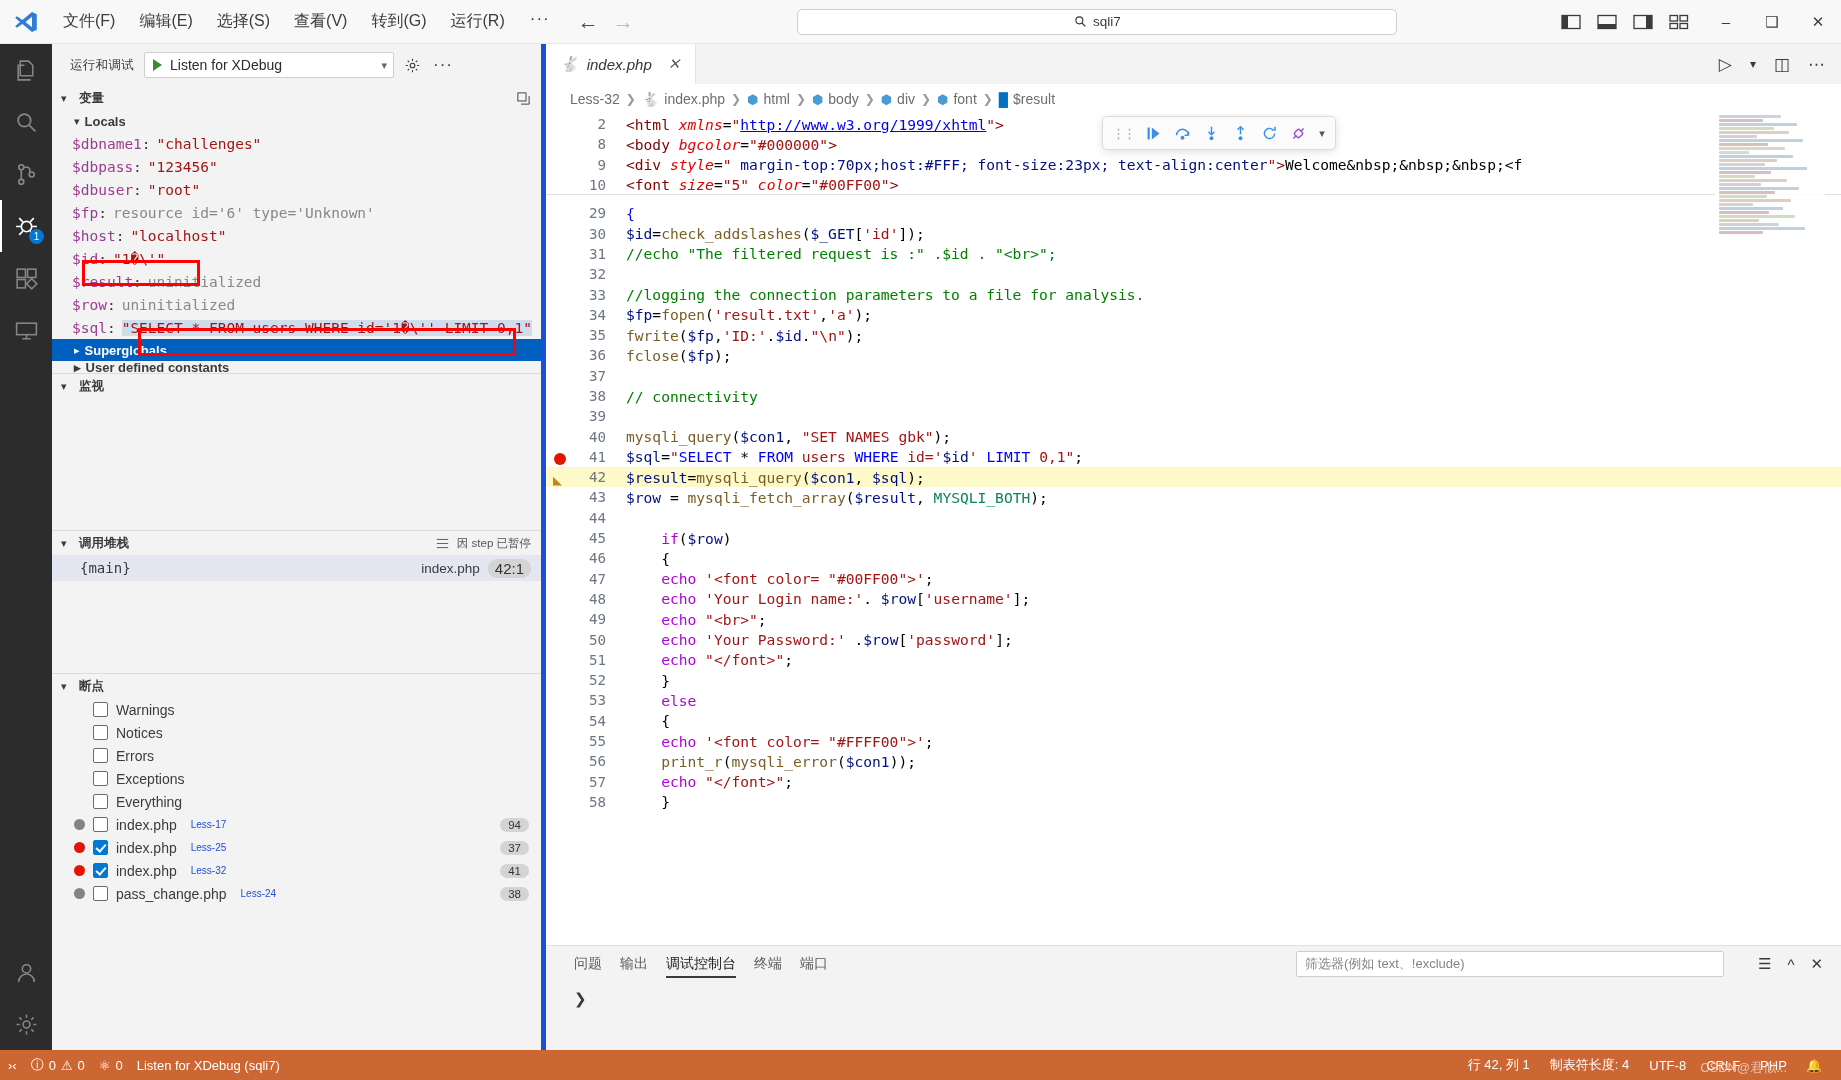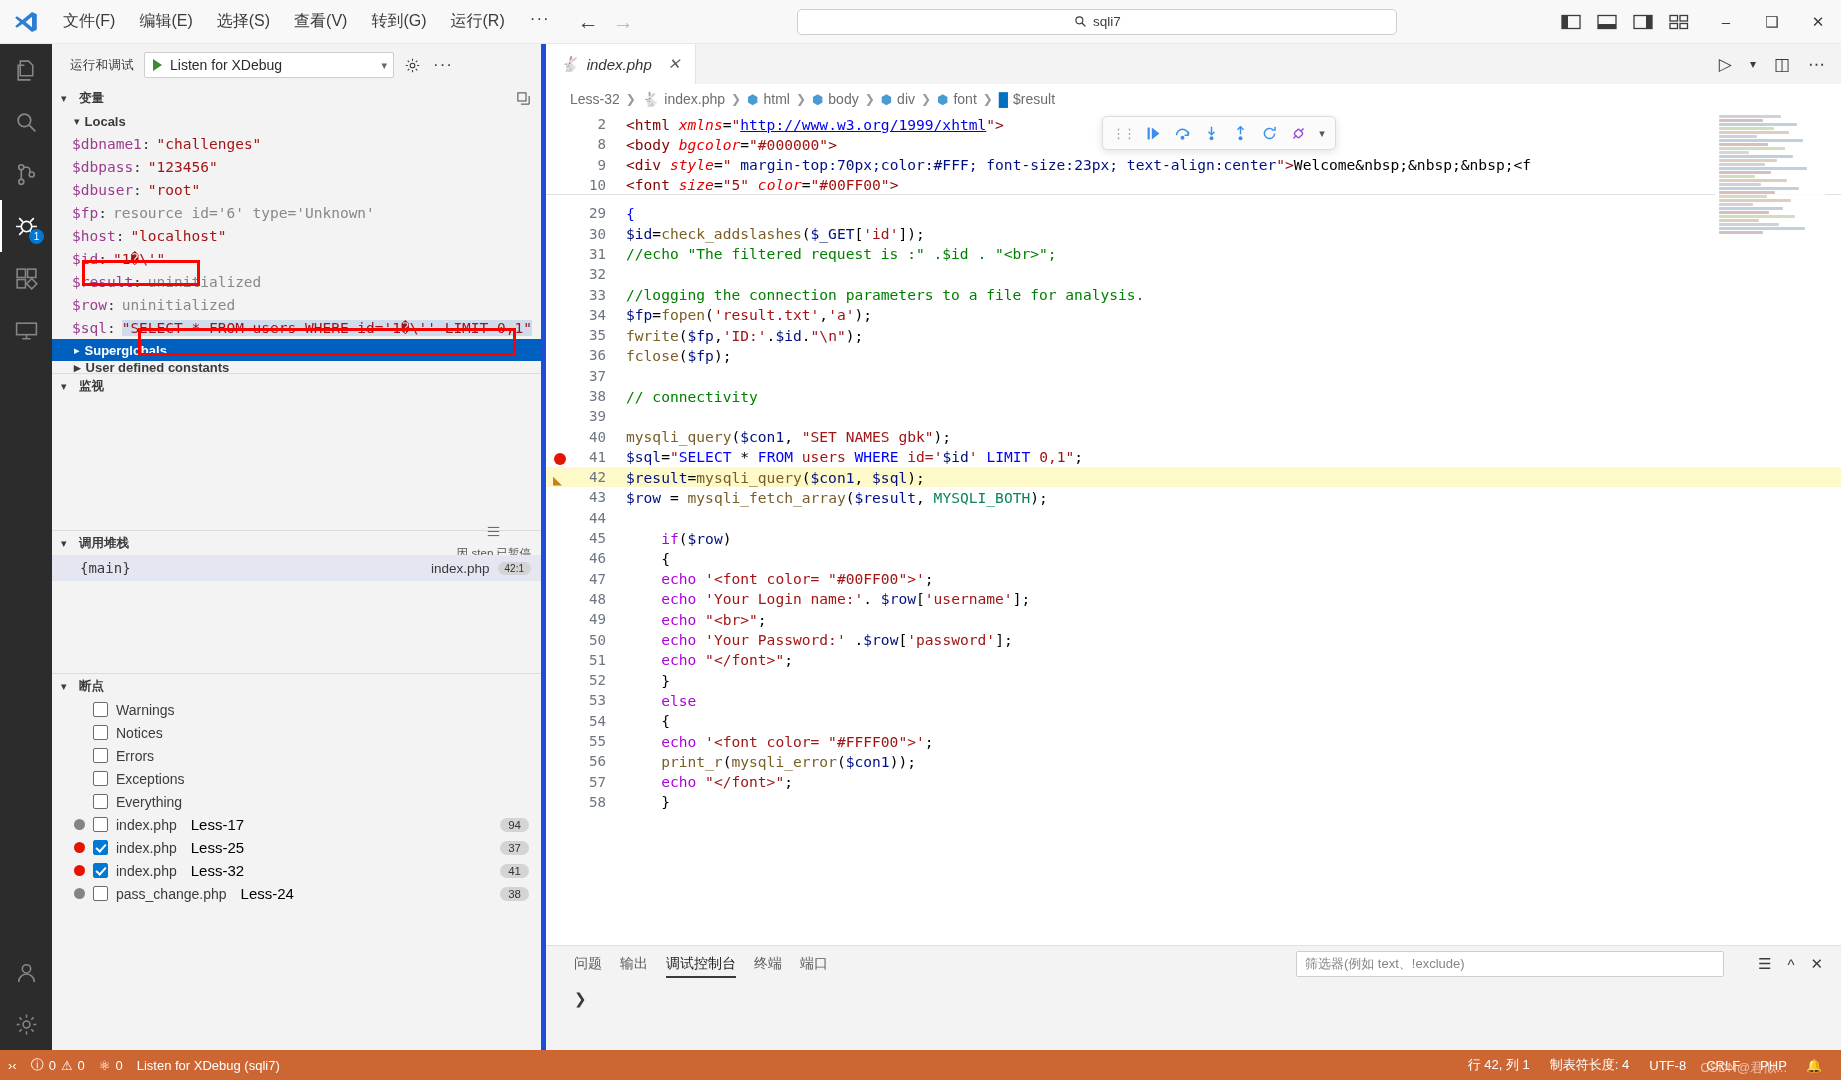--- a/index.html
+++ b/index.html
@@ -82,21 +82,21 @@
   .sb-head-icons { display:flex; align-items:center; gap: 12px; color:#3b3b3b; }
   .sb-head-icons svg { width:17px; height:17px; }
   .dots-v { font-size: 17px; letter-spacing:1px; }
 
   .sec-header {
     height: 24px; display:flex; align-items:center; gap: 5px; padding-left: 9px;
     font-size: 12.5px; font-weight: bold; color: #3b3b3b; cursor: default; user-select:none;
   }
   .sec-header .tw { font-size: 11px; font-weight: normal; width: 13px; display:inline-block;}
   .sec-header .hdr-right { margin-left:auto; display:flex; align-items:center; gap:8px; padding-right:10px;
-                           font-weight: normal; font-size: 11.5px; color:#555;flex-direction:column; }
+                           font-weight: normal; font-size: 11.5px; color:#555; }
 
   .var-list { position: relative; }
   .var-row {
     height: 23px; display:flex; align-items:center; font-size: 14.5px;
     font-family: "DejaVu Sans Mono", monospace; white-space: nowrap; padding-left: 20px;
     color: #3b3b3b; cursor: default;
   }
   .var-name { color: #9b3c8f; }
   .var-sep { color: #3b3b3b; }
   .var-val { color: #a31515; margin-left: 6px; }
@@ -119,21 +119,21 @@
 
   .hl-box { position:absolute; border: 3px solid #ff0000; pointer-events:none; }
 
   .panel-sep { border-top: 1px solid #dcdcdc; }
   .watch-area { height: 132px; }
   .cs-row {
     height: 26px; display:flex; align-items:center; padding-left: 28px; font-size: 14px;
     font-family: "DejaVu Sans Mono", monospace; color: #3b3b3b; background: #e4e6f1;
   }
   .cs-file { margin-left:auto; font-family:"Liberation Sans",sans-serif; font-size:13.5px; color:#3b3b3b;}
-  .cs-pos { background:#d4d4d4; border-radius:9px; font-size:10px; padding:1px 7px; margin: 0 10px 0 8px;
+  .cs-pos { background:#d4d4d4; border-radius:9px; font-size:15px; padding:1px 7px; margin: 0 10px 0 8px;
             font-family:"Liberation Sans",sans-serif; color:#333;}
   .cs-empty { height: 92px; }
 
   .bp-area { flex:1; }
   .bp-row {
     height: 23px; display:flex; align-items:center; gap: 8px; padding-left: 22px;
     font-size: 14px; color: #3b3b3b; cursor: default;
   }
   .bp-dot { width: 11px; height: 11px; border-radius: 50%; flex:0 0 11px; }
   .bp-dot.red { background: #e51400; }
@@ -141,21 +141,21 @@
   .bp-dot.none { background: transparent; }
   .cbx {
     width: 15px; height: 15px; border: 1px solid #6b6b6b; background:#fff; flex:0 0 15px;
     border-radius: 2px; position: relative;
   }
   .cbx.checked { background: #0078d4; border-color:#0078d4; }
   .cbx.checked::after {
     content:''; position:absolute; left:4px; top:1px; width:4px; height:8px;
     border: solid #fff; border-width: 0 2px 2px 0; transform: rotate(42deg);
   }
-  .bp-sub { color: #000000; font-size: 15px; margin-left: 6px;}
+  .bp-sub { color: #1d4ed8; font-size: 10px; margin-left: 6px;}
   .bp-badge { margin-left:auto; margin-right: 12px; background:#d4d4d4; color:#333;
               border-radius: 9px; font-size: 11.5px; padding: 1px 8px; }
 
   
   .editor-col { flex: 1; display: flex; flex-direction: column; min-width:0; background:#ffffff; }
   .tabs-row { height: 40px; display:flex; background: #f3f3f3; position:relative; }
   .tab {
     display:flex; align-items:center; gap: 8px; padding: 0 12px 0 14px; background:#ffffff;
     font-size: 15px; color: #333; font-style: italic; min-width: 150px; border-right:1px solid #e2e2e2;
   }
@@ -693,21 +693,21 @@
           <div class="code-line">
             <span class="gutter">2</span>
             <span class="code-text"><span class="t">&lt;html</span> <span class="at">xmlns</span><span class="p">=</span><span class="s">"</span><span class="lnk">http://www.w3.org/1999/xhtml</span><span class="s">"</span><span class="t">&gt;</span></span>
           </div>
           <div class="code-line">
             <span class="gutter">8</span>
             <span class="code-text"><span class="t">&lt;body</span> <span class="at">bgcolor</span><span class="p">=</span><span class="s">"#000000"</span><span class="t">&gt;</span></span>
           </div>
           <div class="code-line">
             <span class="gutter">9</span>
-            <span class="code-text"><span class="t">&lt;div</span> <span class="at">style</span><span class="p">=</span><span class="s">"</span> <span class="v">margin-top:70px;color:#FFF; font-size:23px; text-align:center</span><span class="s">"</span><span class="t">&gt;</span>Welcome&amp;nbsp;&amp;nbsp;&amp;nbsp;&lt;f</span>
+            <span class="code-text"><span class="t">&lt;div</span> <span class="at">style</span><span class="p">=</span><span class="s">"</span> <span class="v">margin-top:70px;host:#FFF; font-size:23px; text-align:center</span><span class="s">"</span><span class="t">&gt;</span>Welcome&amp;nbsp;&amp;nbsp;&amp;nbsp;&lt;f</span>
           </div>
           <div class="code-line sticky-sep">
             <span class="gutter">10</span>
             <span class="code-text"><span class="t">&lt;font</span> <span class="at">size</span><span class="p">=</span><span class="s">"5"</span> <span class="at">color</span><span class="p">=</span><span class="s">"#00FF00"</span><span class="t">&gt;</span></span>
           </div>
         </div>
 
         <div style="padding-top:8px;">
           <div class="code-line">
             <span class="gutter">29</span>

